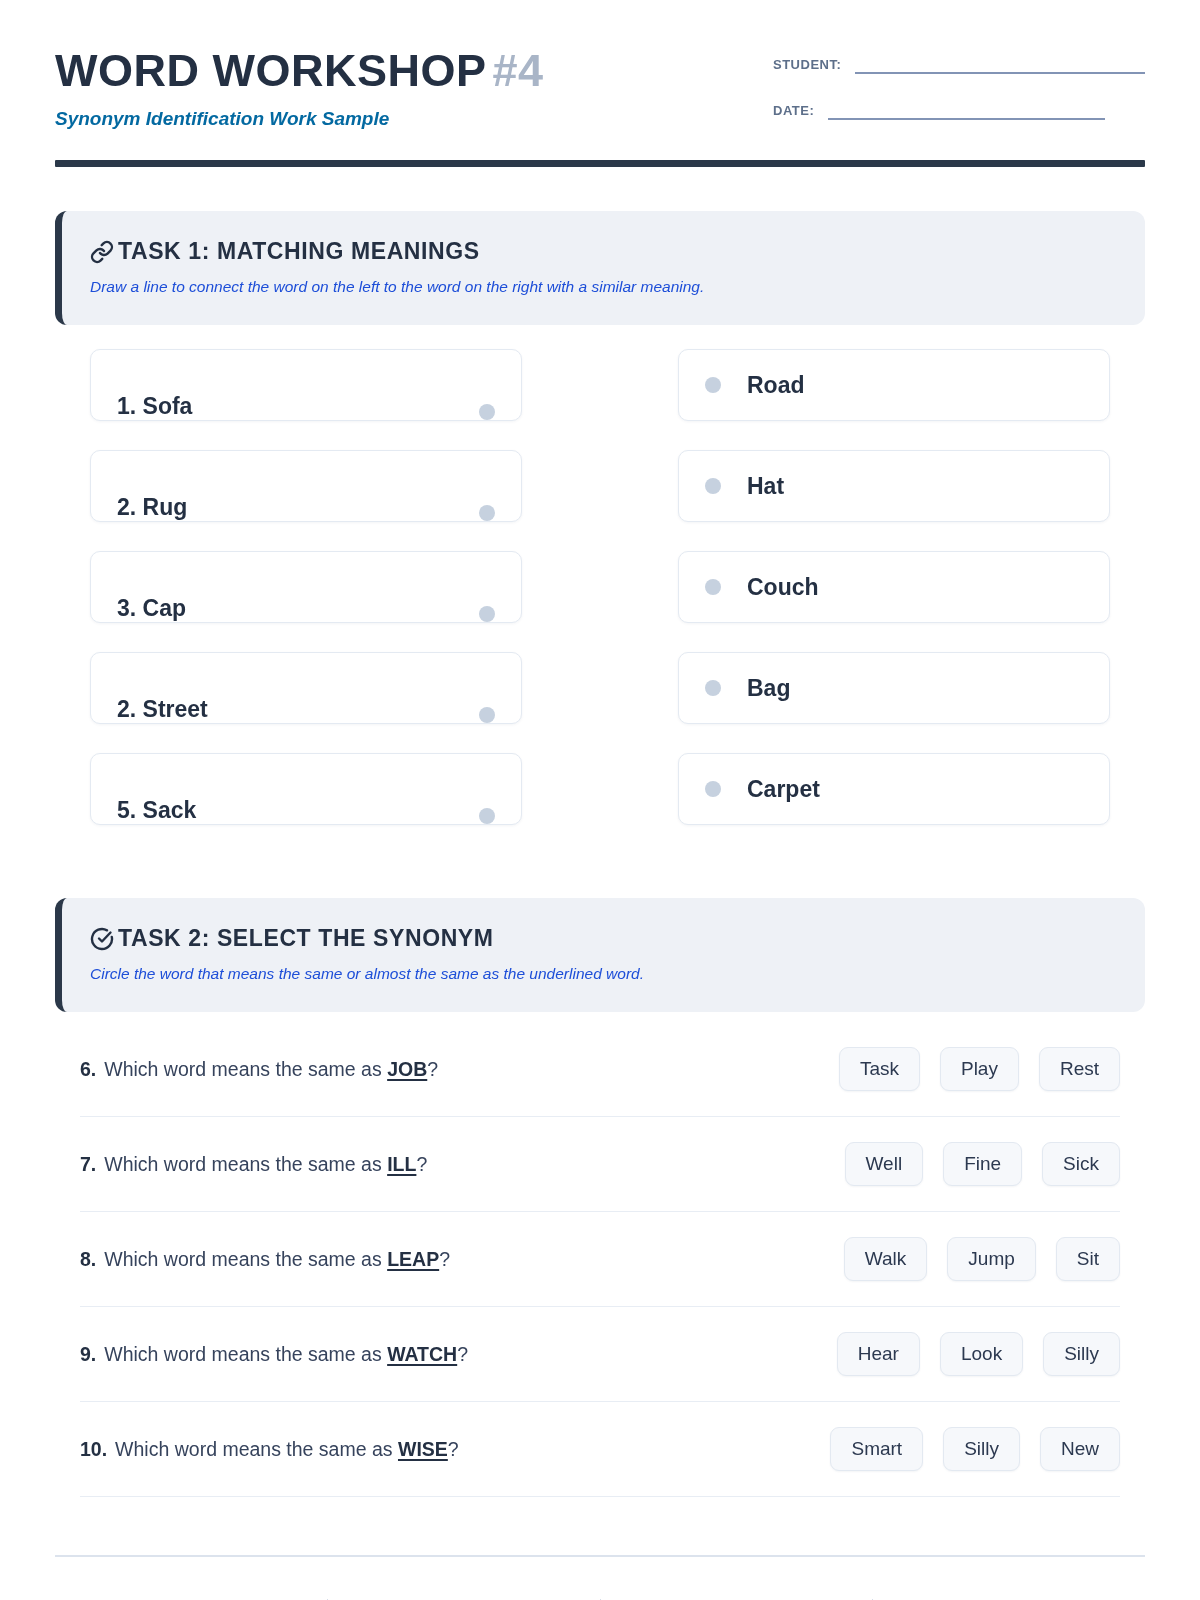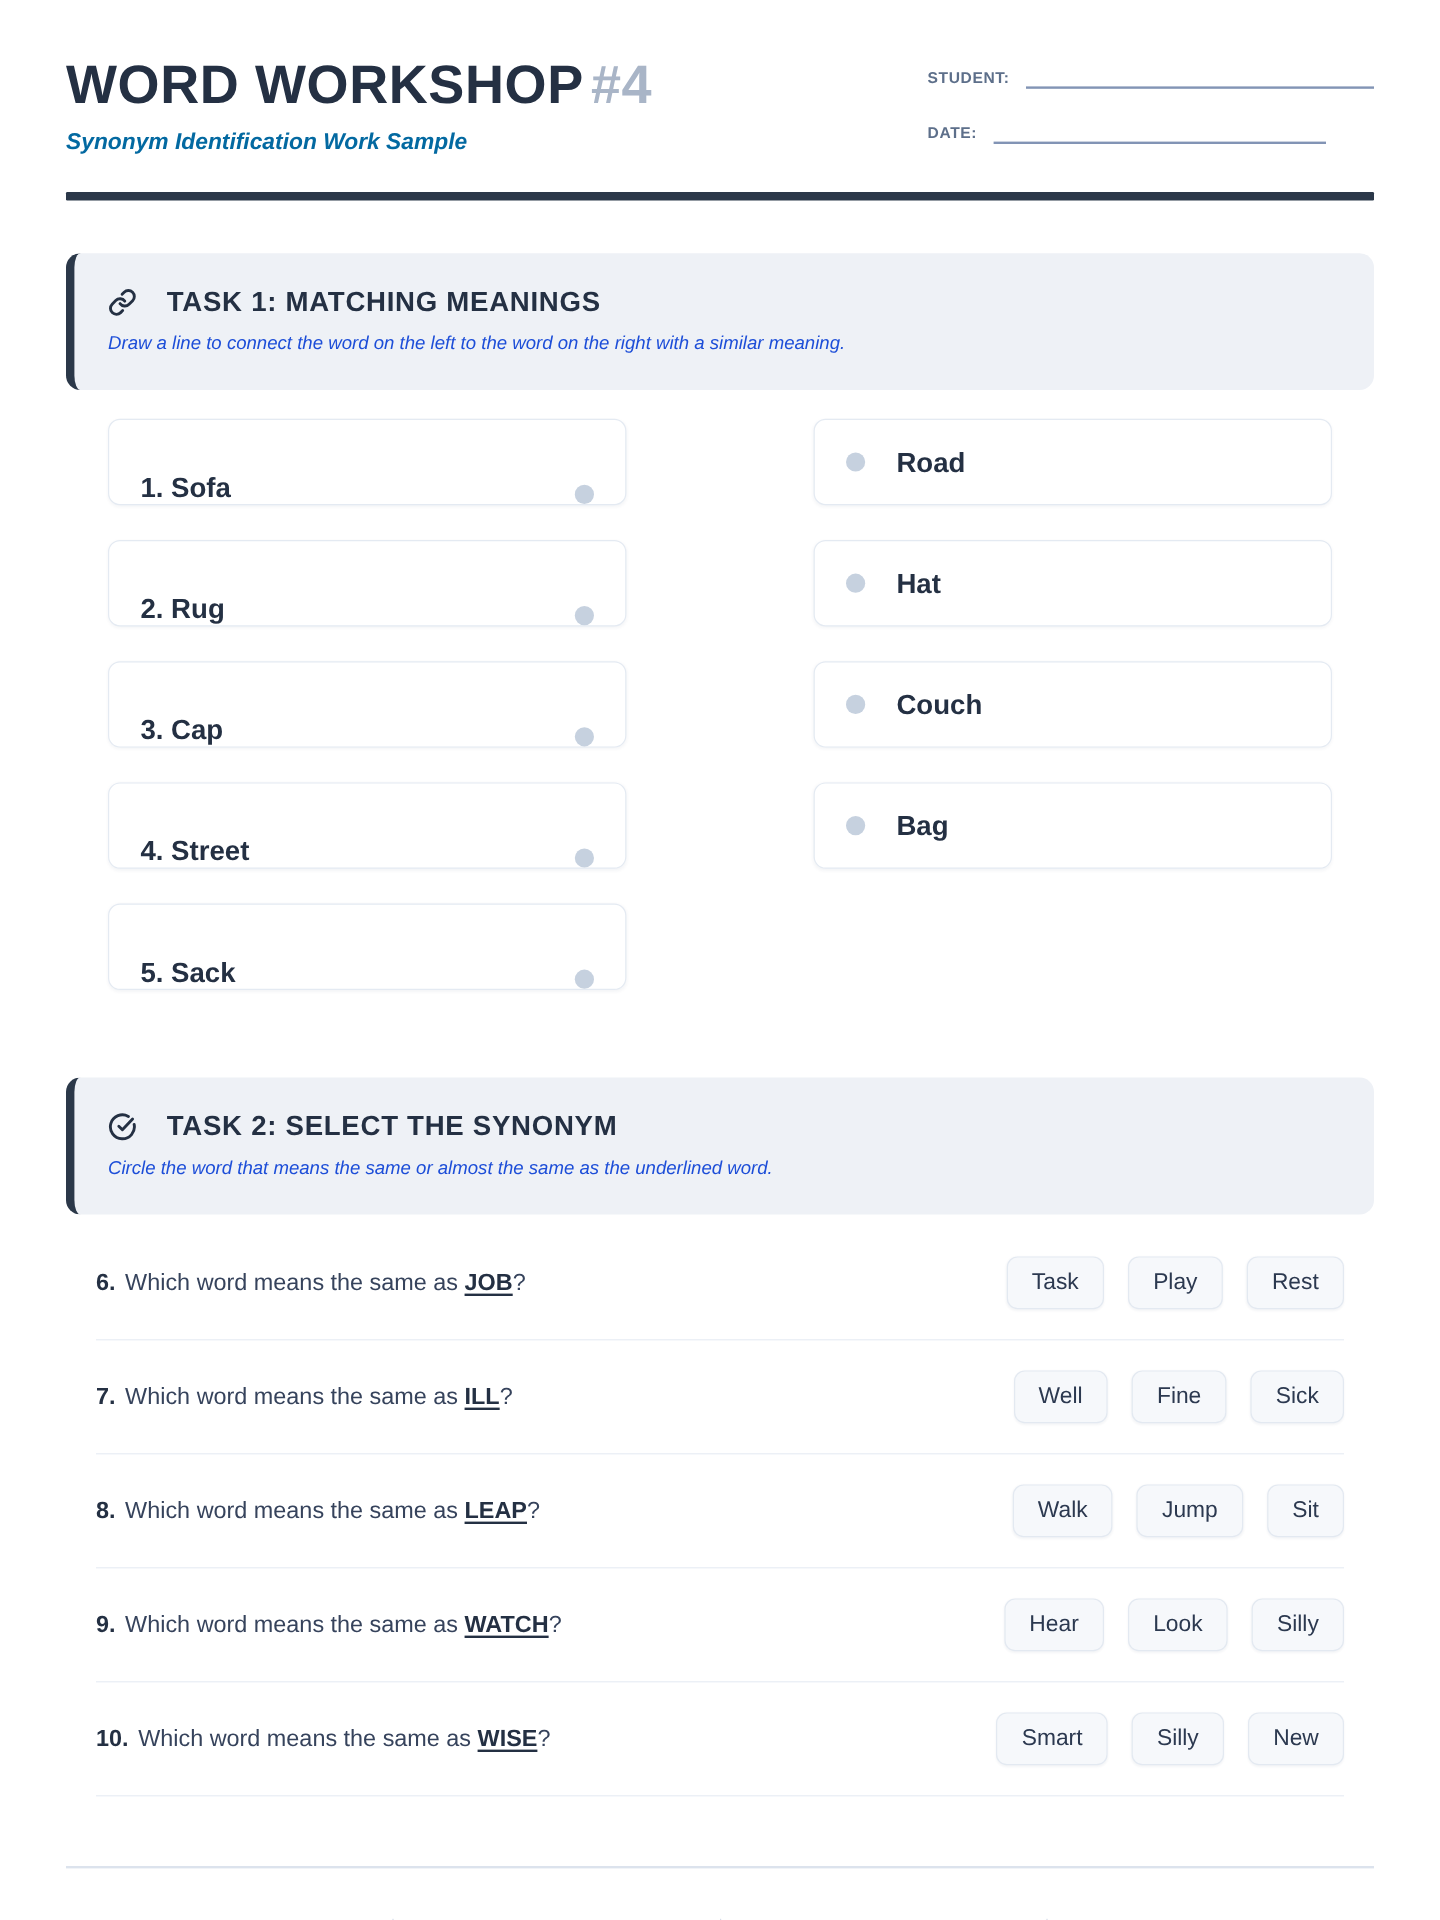--- a/index.html
+++ b/index.html
@@ -26,21 +26,21 @@
   .rule { height: 7px; background: #2b3849; margin-top: 14px; border-radius: 1px; }
 
   
   .task-box {
     margin-top: 44px;
     background: #eef1f6;
     border-left: 7px solid #2b3849;
     border-radius: 12px;
     padding: 27px 32px 29px 28px;
   }
-  .task-title-row { display: flex; align-items: center; gap: 25px; }
+  .task-title-row { display: flex; align-items: center; gap: 4px; }
   .task-icon { width: 24px; height: 24px; color: #243043; flex: none; display: inline-flex; }
   .task-icon svg { width: 100%; height: 100%; }
   .task-title { font-size: 23px; font-weight: 800; letter-spacing: 0.6px; color: #243043; }
   .task-instruction { margin-top: 13px; font-size: 15.5px; font-style: italic; color: #1d4ed8; }
 
   
   .match-grid { margin: 24px 35px 0 35px; display: flex; justify-content: space-between; }
   .match-col { width: 432px; }
   .match-card {
     height: 72px;
@@ -150,21 +150,21 @@
       </div>
       <div class="match-card left">
         <span class="match-word">2. Rug</span>
         <span class="dot"></span>
       </div>
       <div class="match-card left">
         <span class="match-word">3. Cap</span>
         <span class="dot"></span>
       </div>
       <div class="match-card left">
-        <span class="match-word">4. Street</span>
+        <span class="match-word">2. Street</span>
         <span class="dot"></span>
       </div>
       <div class="match-card left">
         <span class="match-word">5. Sack</span>
         <span class="dot"></span>
       </div>
     </div>
     <div class="match-col">
       <div class="match-card right">
         <span class="dot"></span>
@@ -174,20 +174,24 @@
         <span class="dot"></span>
         <span class="match-word">Hat</span>
       </div>
       <div class="match-card right">
         <span class="dot"></span>
         <span class="match-word">Couch</span>
       </div>
       <div class="match-card right">
         <span class="dot"></span>
         <span class="match-word">Bag</span>
+      </div>
+      <div class="match-card right">
+        <span class="dot"></span>
+        <span class="match-word">Carpet</span>
       </div>
     </div>
   </div>
 
   <div class="task-box">
     <div class="task-title-row">
       <span class="task-icon">
         <svg viewBox="0 0 24 24" fill="none" stroke="currentColor" stroke-width="2.4" stroke-linecap="round" stroke-linejoin="round">
           <path d="M21.8 10A10 10 0 1 1 17 3.34"></path>
           <path d="m9 11.5 3 3 8.5-9"></path>

